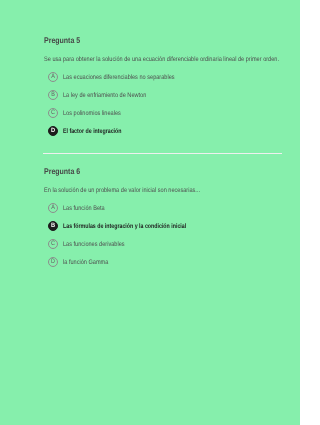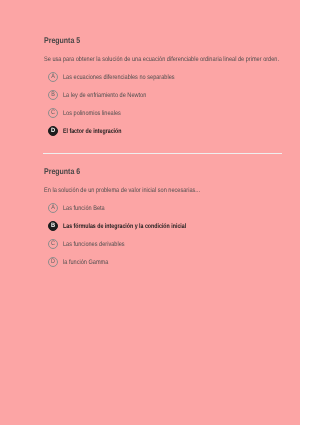--- a/index.html
+++ b/index.html
@@ -3,21 +3,21 @@
 <meta charset="utf-8">
 <title>Pregunta 5</title>
 <style>
   html,body{margin:0;padding:0;}
   body{
     width:300px;height:425px;background:#ffffff;
     font-family:"Liberation Sans",sans-serif;
     -webkit-font-smoothing:antialiased;
     text-rendering:geometricPrecision;
   }
-  .page{position:relative;width:300px;height:425px;overflow:hidden;background:#fca5a5;}
+  .page{position:relative;width:300px;height:425px;overflow:hidden;background:#86efac;}
 
   
   .qblock{position:absolute;left:43.5px;right:17px;}
   #q0{top:37px;}
   #q1{top:168px;}
 
   .qtitle{position:absolute;left:0;top:-0.6px;
           font-size:8.2px;font-weight:bold;color:#474747;white-space:nowrap;
           display:inline-block;transform:scaleX(0.855);transform-origin:left center;}
   .qtext{position:absolute;left:0;top:19px;

